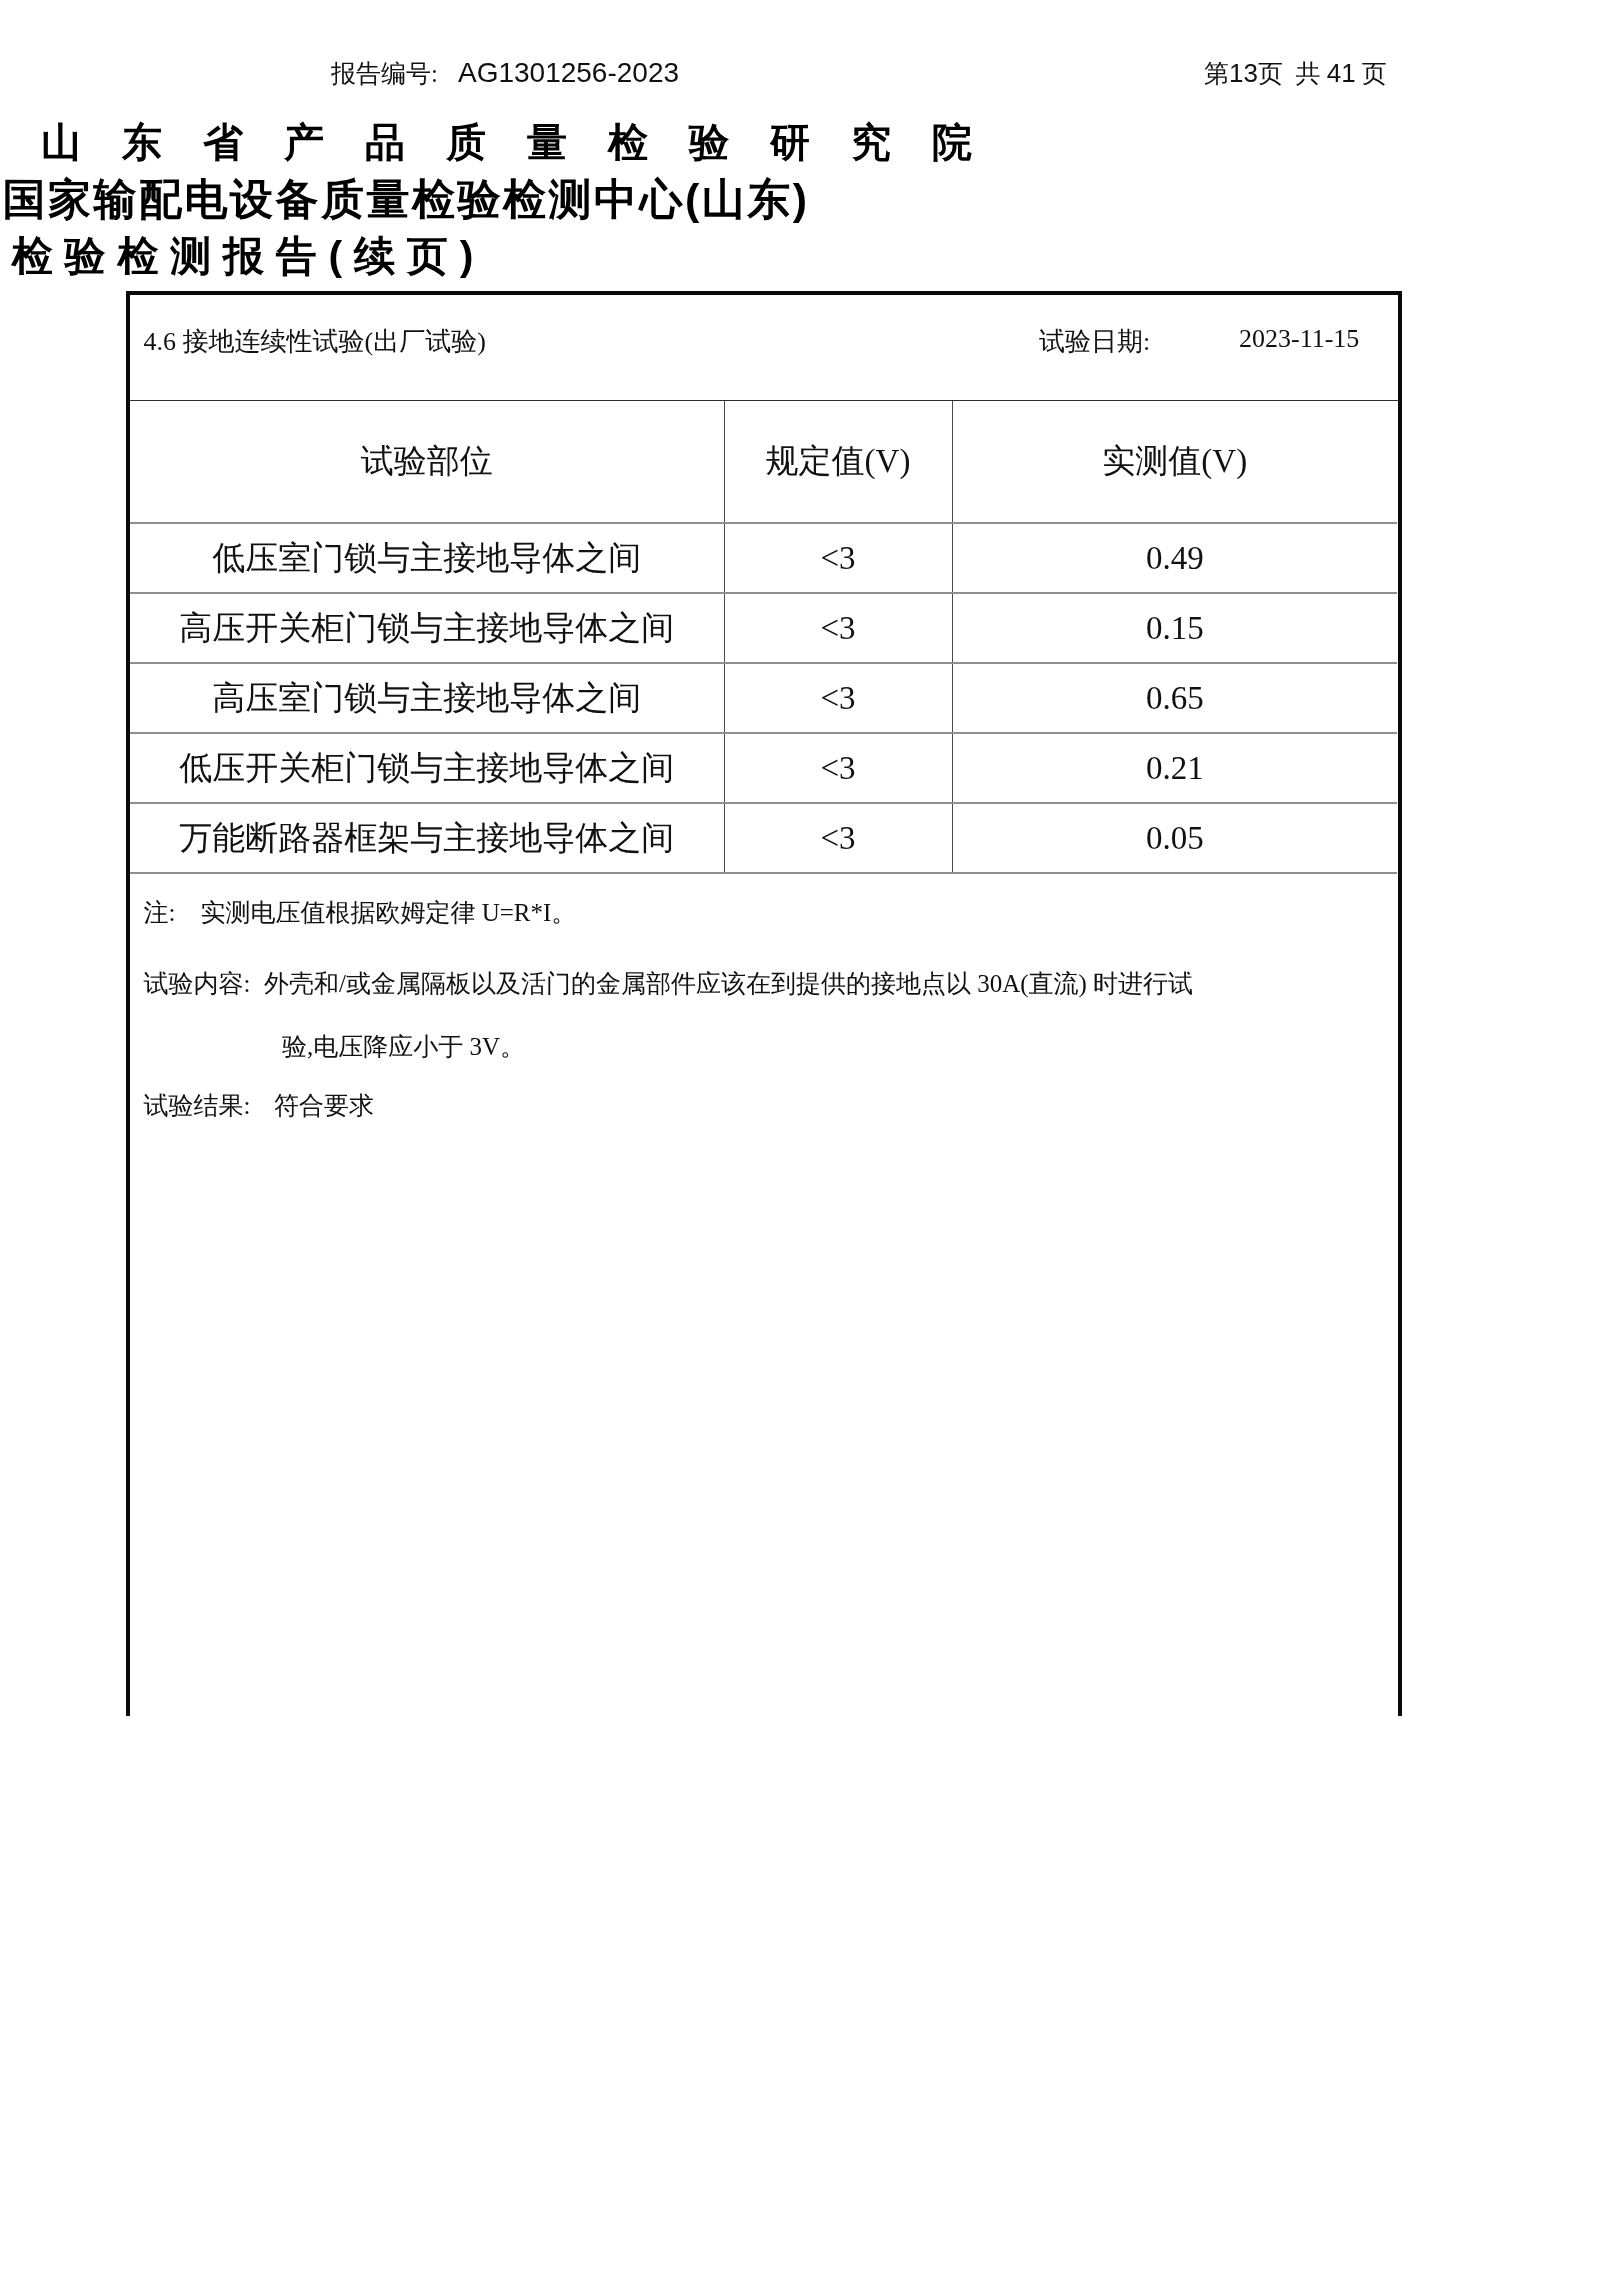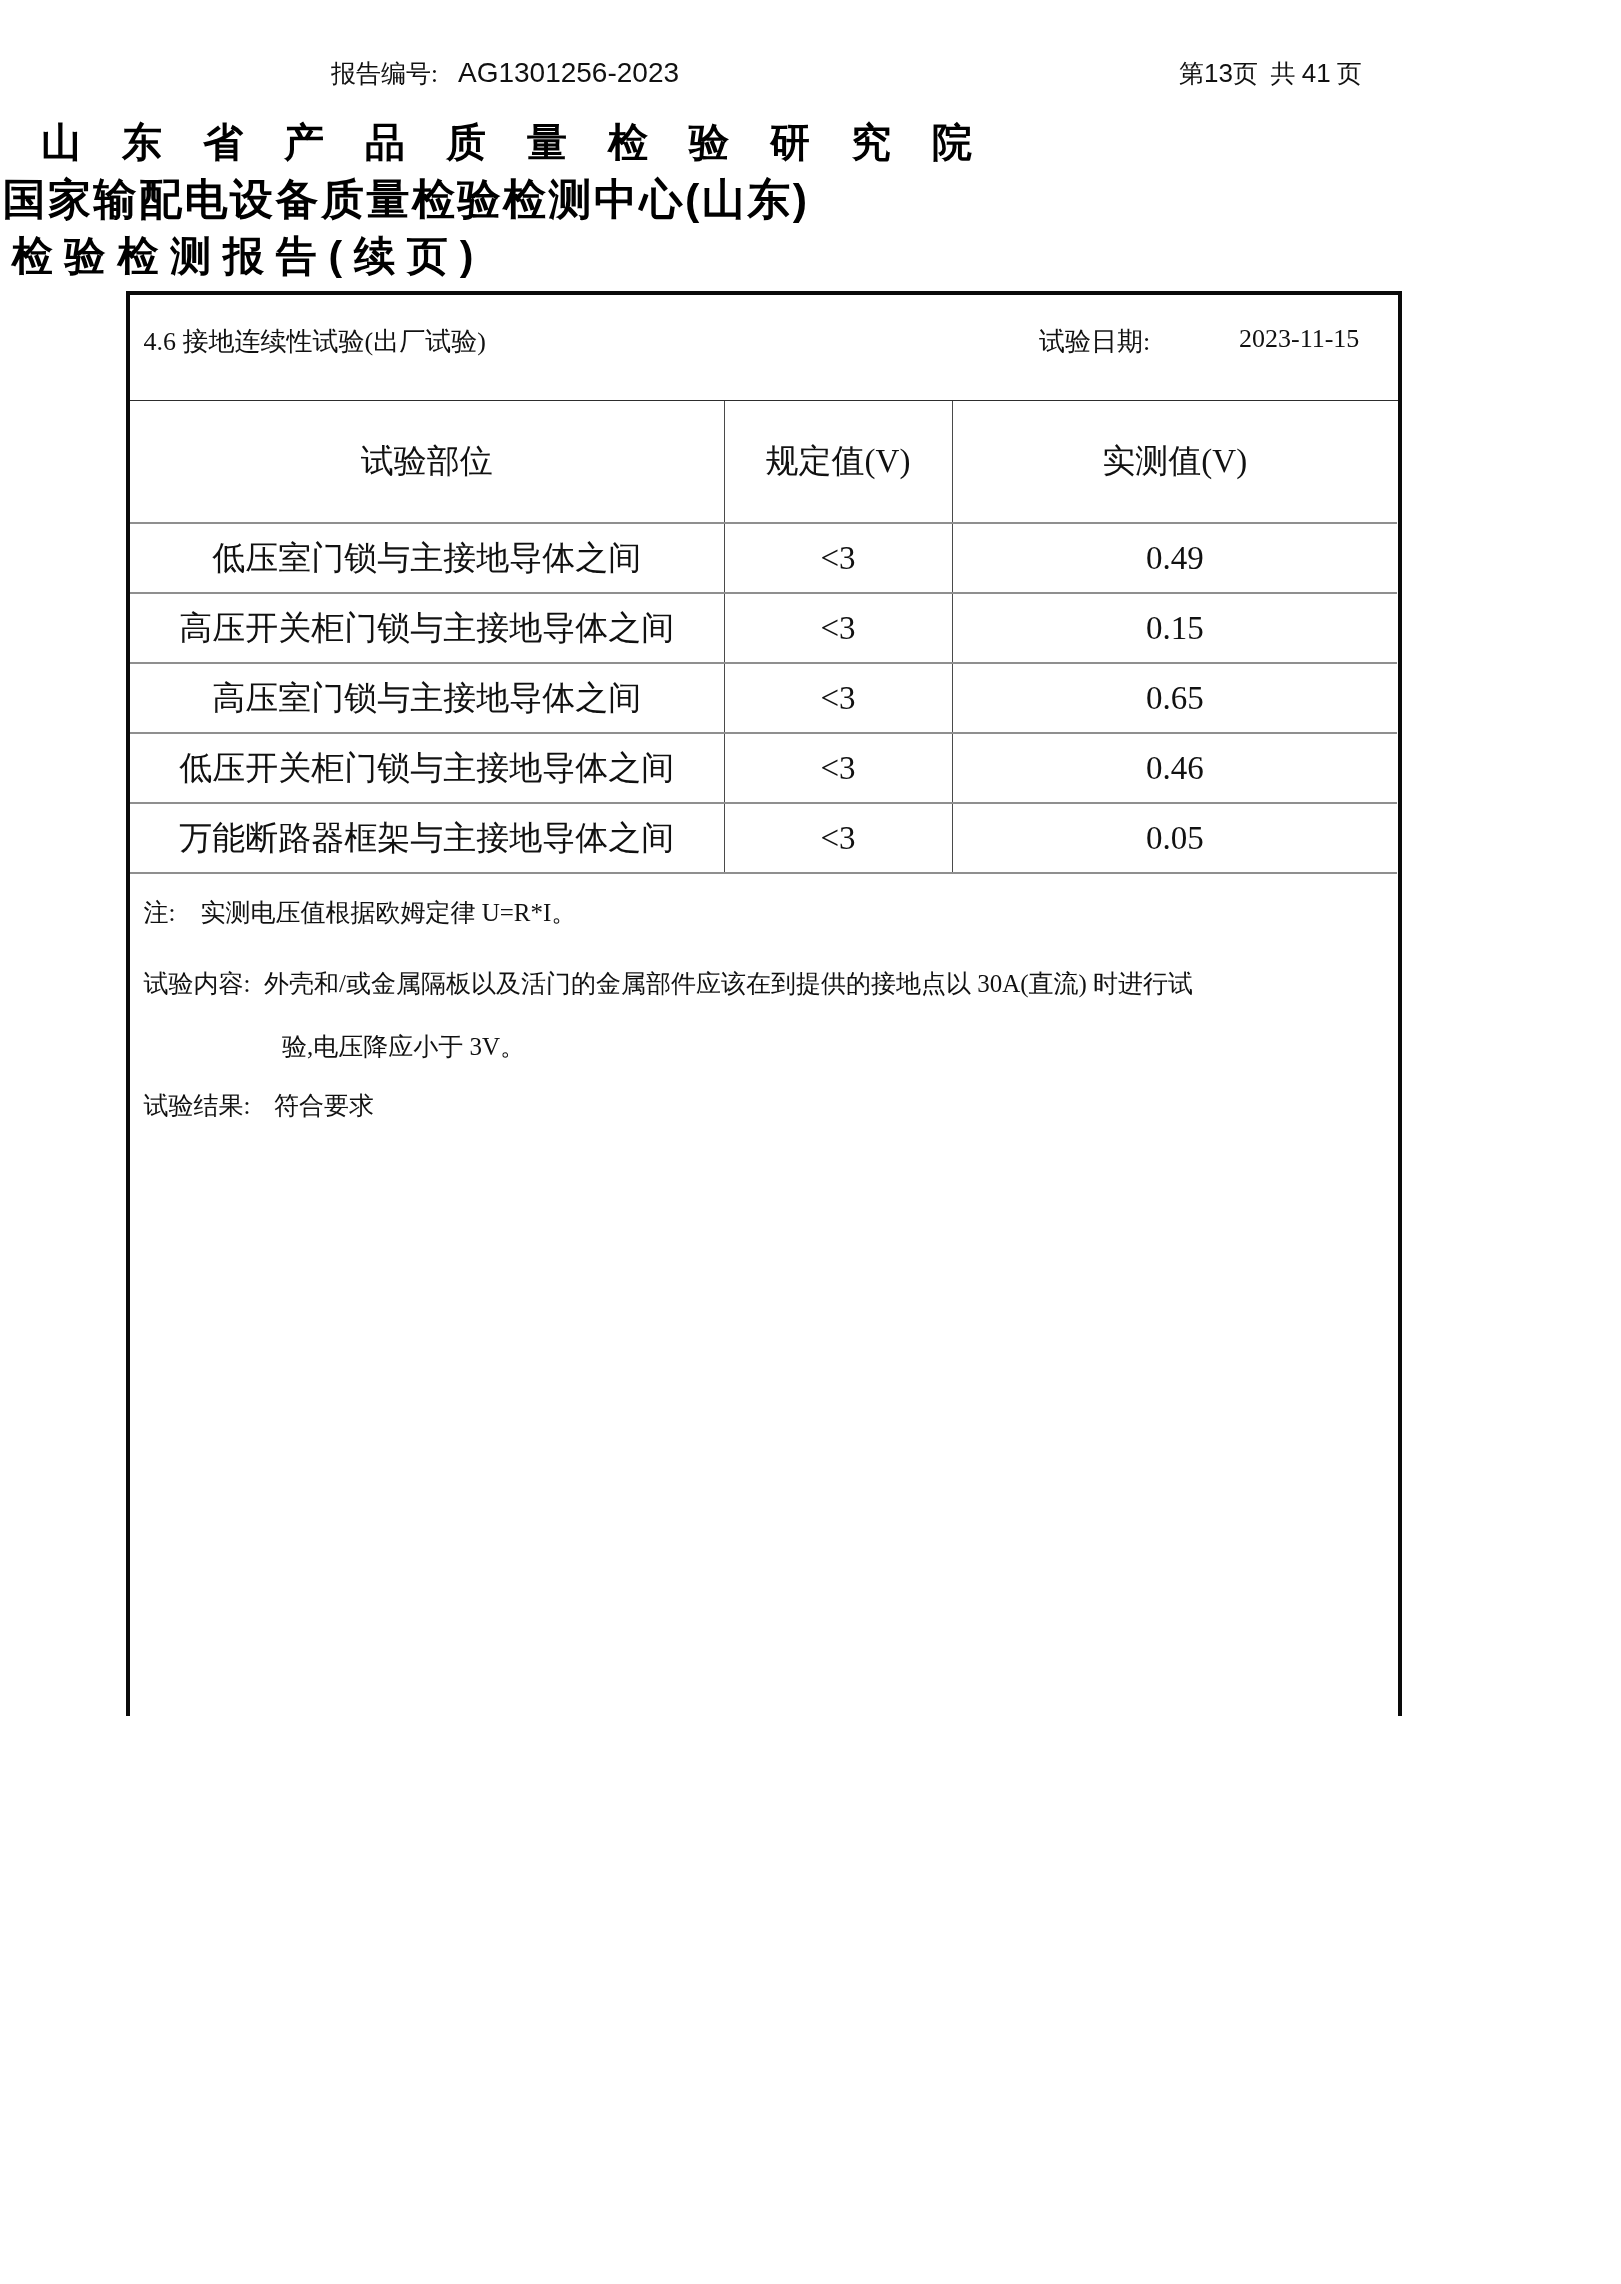--- a/index.html
+++ b/index.html
@@ -26,21 +26,21 @@
     white-space: pre;
   }
   .hdr-left .report-no {
     font-family: "Liberation Sans", "DejaVu Sans", sans-serif;
     font-size: 28px;
     margin-left: 20px;
   }
   .hdr-right {
     position: absolute;
     top: 57px;
-    left: 1179px;
+    left: 1204px;
     font-size: 25px;
     white-space: pre;
   }
   .hdr-right .pg-num {
     font-family: "Liberation Sans", "DejaVu Sans", sans-serif;
     font-size: 26px;
   }
 
   
   .title-line {
@@ -192,21 +192,21 @@
           <td>0.15</td>
         </tr>
         <tr>
           <td>高压室门锁与主接地导体之间</td>
           <td>&lt;3</td>
           <td>0.65</td>
         </tr>
         <tr>
           <td>低压开关柜门锁与主接地导体之间</td>
           <td>&lt;3</td>
-          <td>0.46</td>
+          <td>0.21</td>
         </tr>
         <tr>
           <td>万能断路器框架与主接地导体之间</td>
           <td>&lt;3</td>
           <td>0.05</td>
         </tr>
       </tbody>
     </table>
 
     <div class="note-line note-row1"><span>注:</span><span class="note-gap-wide">实测电压值根据欧姆定律 U=R*I。</span></div>

